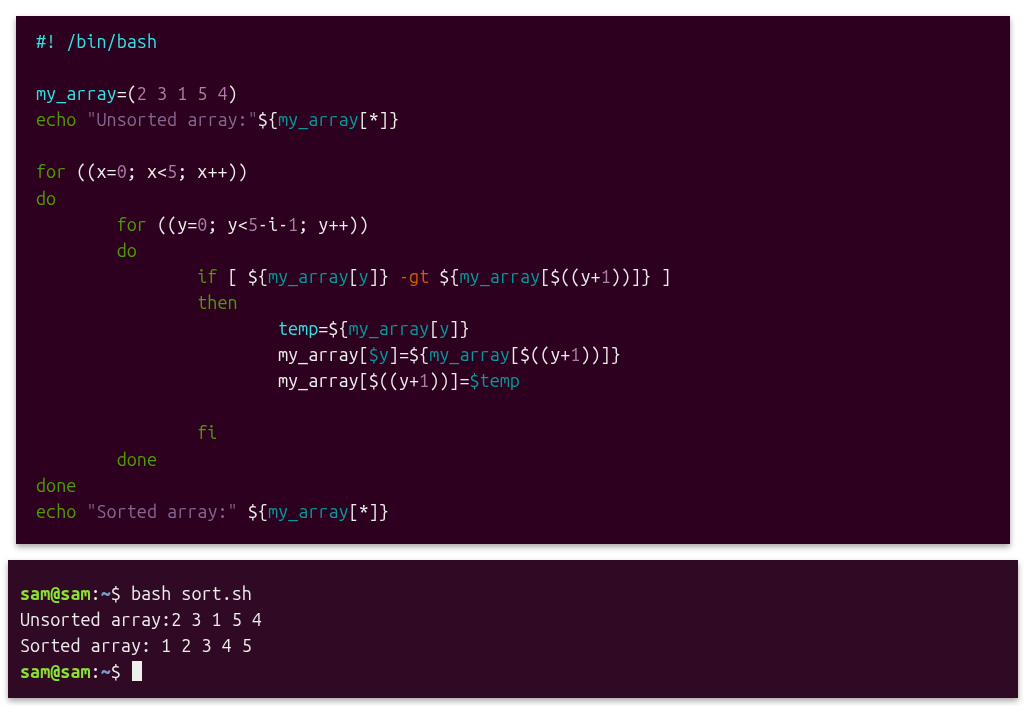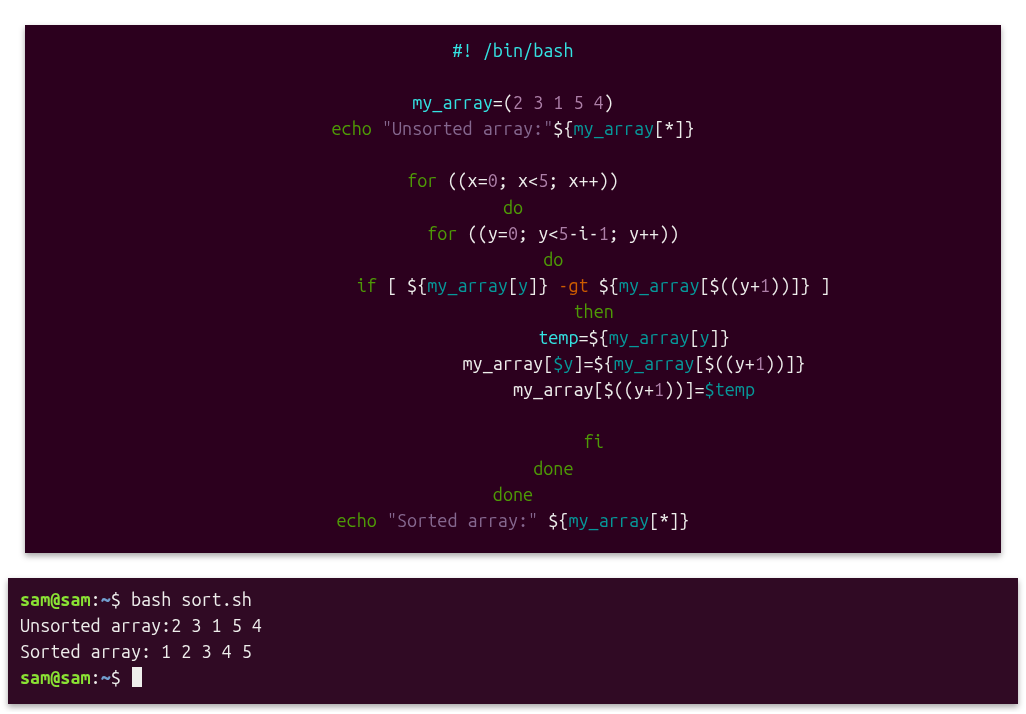--- a/index.html
+++ b/index.html
@@ -6,31 +6,30 @@
   body {
     background: #ffffff;
     font-family: 'Ubuntu Mono', 'DejaVu Sans Mono', 'Consolas', monospace;
     font-size: 18px;
     padding: 0;
   }
   .terminal-block {
     background: #2c001e;
     color: #eeeeec;
     padding: 12px 20px 20px 20px;
-    margin: 25px;
+    margin: 16px;
     box-shadow: 0 3px 6px rgba(0,0,0,0.35);
     line-height: 1.45;
     white-space: pre;
     overflow-x: auto;
-    text-align: center;
   }
   .terminal-output {
     background: #300a24;
     color: #eeeeec;
-    padding: 8px 12px 14px 12px;
+    padding: 20px 12px 14px 12px;
     margin: 8px;
     box-shadow: 0 3px 6px rgba(0,0,0,0.35);
     line-height: 1.45;
     white-space: pre;
     overflow-x: auto;
   }
   
   .c-cyan    { color: #34e2e2; }
   .c-cyandk  { color: #06989a; }
   .c-orange  { color: #ce5c00; }

